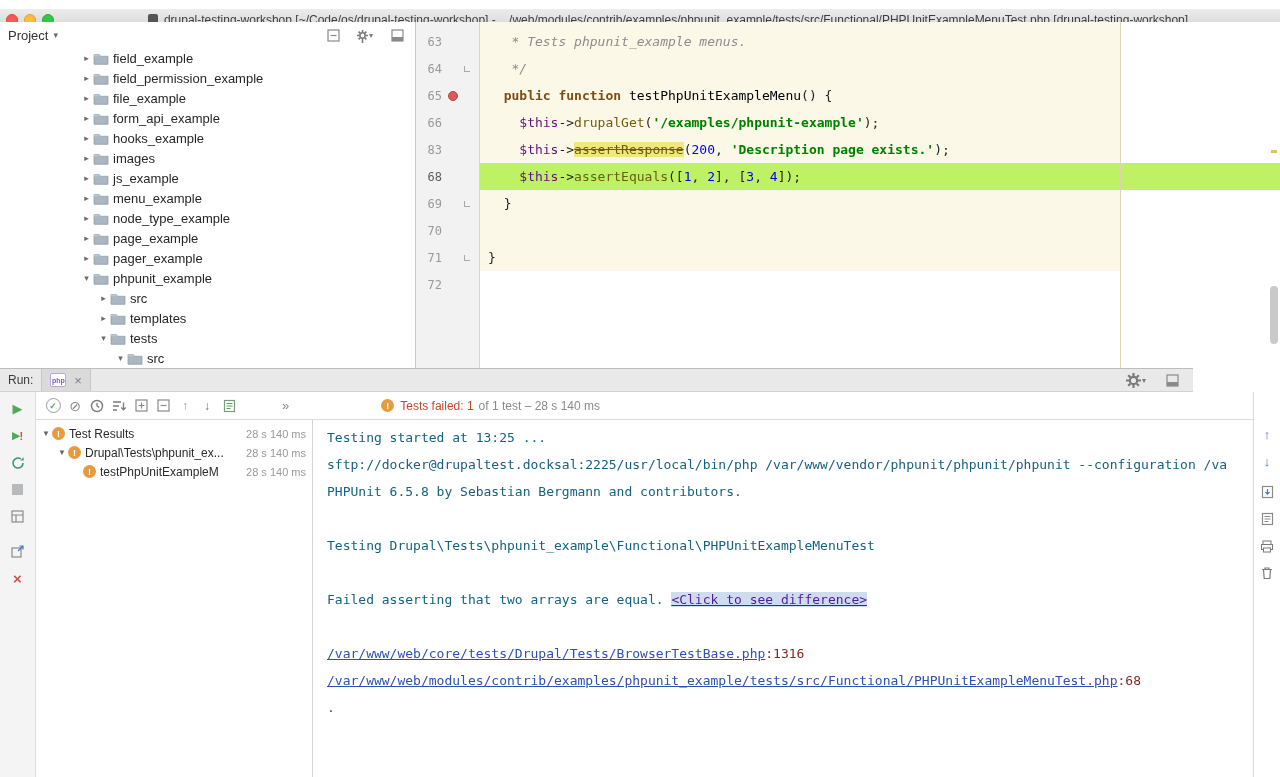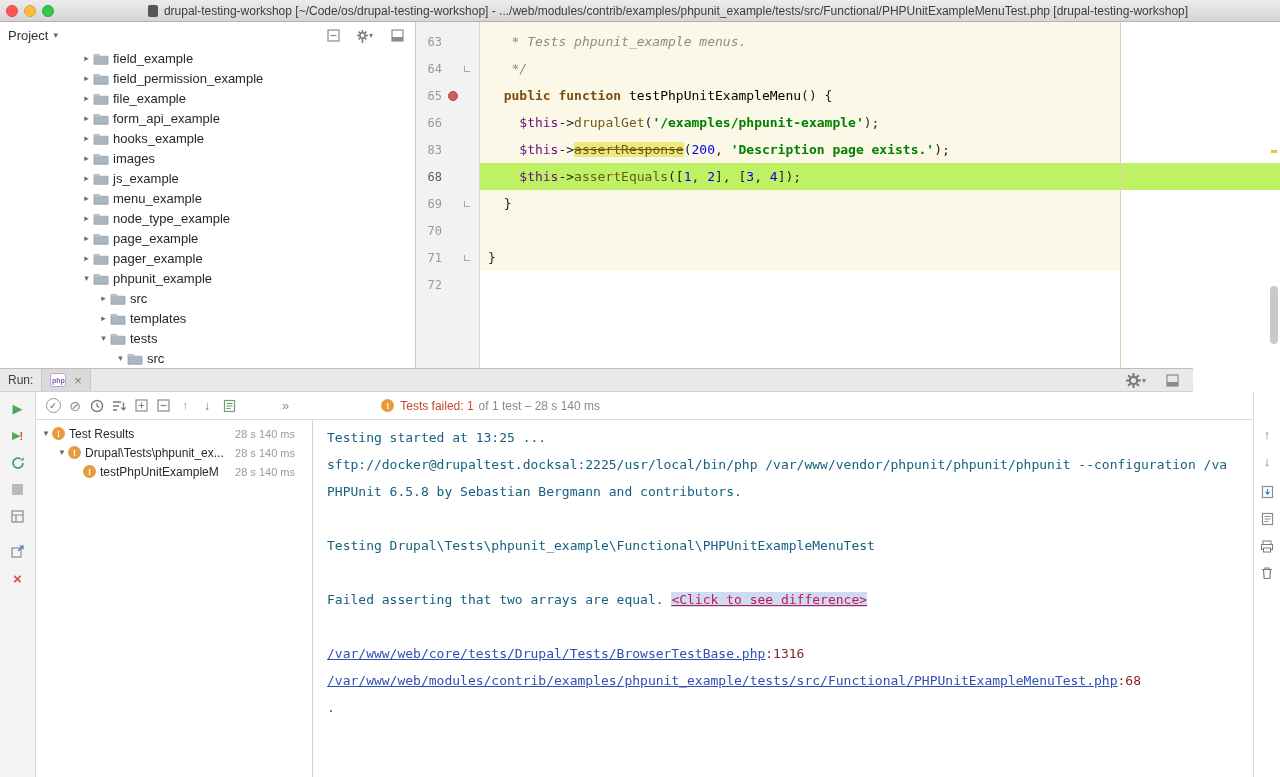--- a/index.html
+++ b/index.html
@@ -4,21 +4,21 @@
 <style>
   * { box-sizing: border-box; }
   html,body { margin:0; padding:0; }
   body {
     width:1280px; height:777px; overflow:hidden; background:#fff;
     font-family:"Liberation Sans", sans-serif; position:relative;
     -webkit-font-smoothing:antialiased;
   }
 
   
-  .titlebar { position:absolute; left:0; top:0; width:1280px; height:22px;
+  .titlebar { position:absolute; left:0; top:9px; width:1280px; height:22px;
     background:linear-gradient(#ececec,#d5d5d5); border-bottom:1px solid #b4b4b4; }
   .tl { position:absolute; top:5px; width:12px; height:12px; border-radius:50%; }
   .t-red    { left:6px;  background:#fc5753; border:1px solid #e2443f; }
   .t-yellow { left:24px; background:#fdbc40; border:1px solid #dfa133; }
   .t-green  { left:42px; background:#33c748; border:1px solid #2aab3a; }
   .title-wrap { position:absolute; left:60px; right:4px; top:0; height:21px;
     display:flex; align-items:center; justify-content:center; gap:6px;
     font-size:12px; color:#3d3d3d; white-space:nowrap; overflow:hidden; }
   .doc-ico { width:10px; height:12px; background:#555; border-radius:2px; flex:none; }
 
@@ -106,28 +106,28 @@
   .status-failed { color:#c7472f; font-size:12px; margin-left:6px; }
   .status-rest { color:#8a8a8a; font-size:12px; margin-left:5px; }
 
   .run-body { position:absolute; top:28px; left:0; right:0; bottom:0; display:flex; }
   .test-tree { width:277px; flex:none; border-right:1px solid #d4d4d4; padding-top:4px; overflow:hidden; }
   .tt-row { height:19px; display:flex; align-items:center; font-size:12px; color:#2a2a2a; white-space:nowrap; }
   .tt-chev { width:12px; font-size:8px; color:#666; text-align:center; flex:none; }
   .tt-ico { width:13px; height:13px; border-radius:50%; background:#e79b3c; color:#fff;
     font-size:9px; font-weight:bold; display:flex; align-items:center; justify-content:center;
     margin-right:4px; flex:none; }
-  .tt-time { margin-left:auto; margin-right:17px; color:#9a9a9a; font-size:11px; }
+  .tt-time { margin-left:auto; margin-right:6px; color:#9a9a9a; font-size:11px; }
 
   .console { flex:1; padding:4px 0 0 14px; overflow:hidden;
     font:13px "DejaVu Sans Mono", monospace; line-height:27px; white-space:pre; }
   .c-line { height:27px; }
   .c-out { color:#166181; }
   .c-link { color:#2e50b5; text-decoration:underline; }
-  .c-linkbox { color:#be185d; text-decoration:underline; background:#cfdcf0; }
+  .c-linkbox { color:#4c1d95; text-decoration:underline; background:#cfdcf0; }
   .c-ref { color:#8b2424; }
 
   .right-strip { position:absolute; right:0; top:24px; width:27px; bottom:0;
     background:#fff; border-left:1px solid #dcdcdc; display:flex; flex-direction:column;
     align-items:center; padding-top:32px; }
   .rs-btn { width:20px; height:20px; display:flex; align-items:center; justify-content:center;
     margin-bottom:7px; }
   .rs-gap { height:4px; flex:none; }
 
   .g-play { color:#4fa85c; font-size:13px; }

